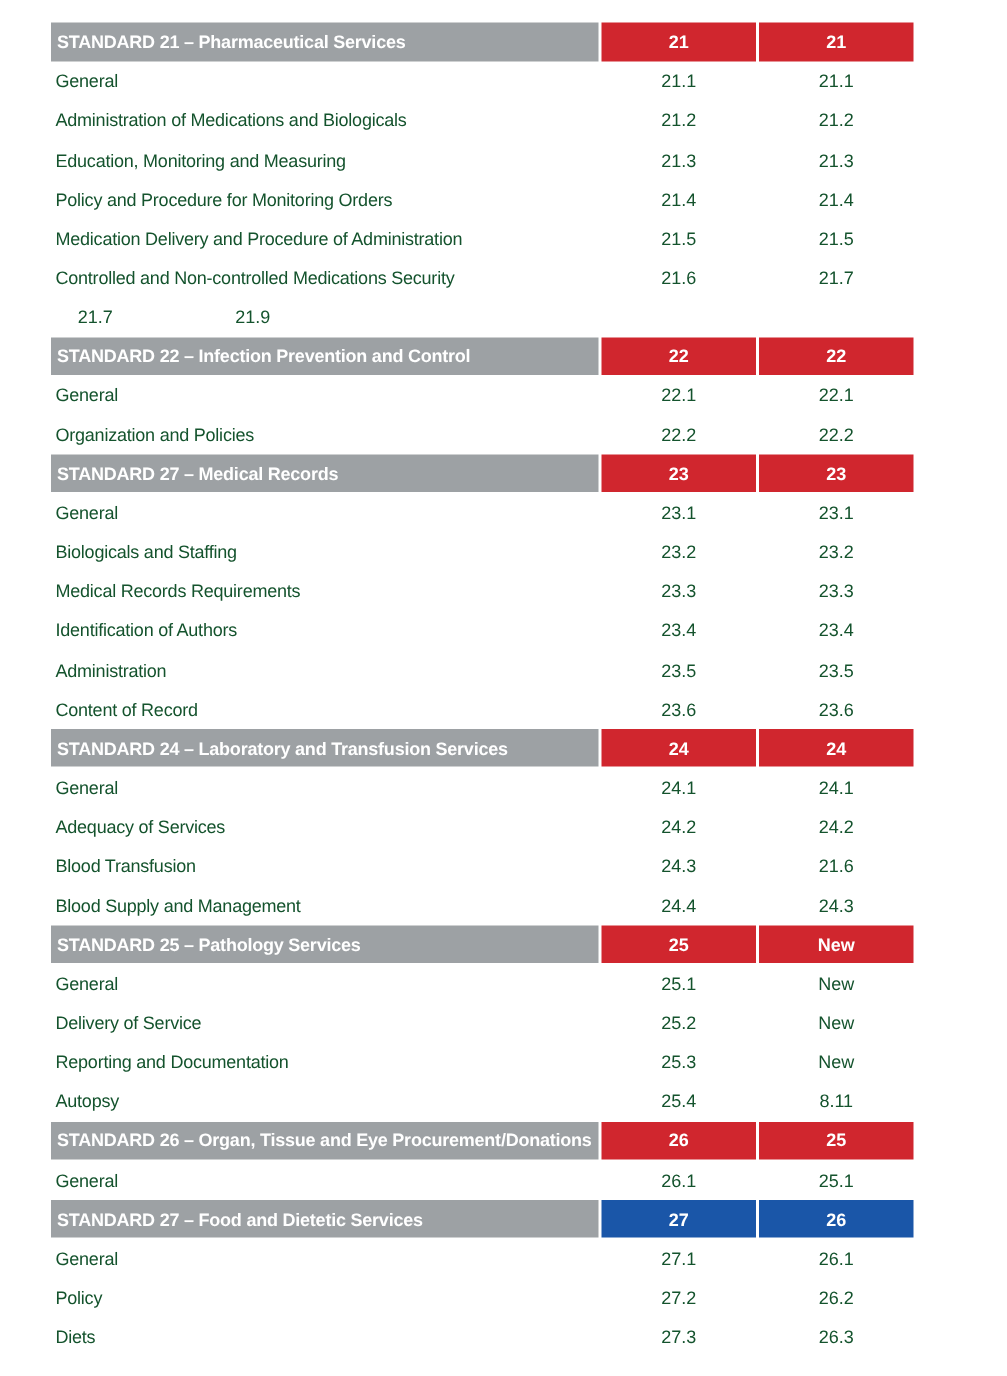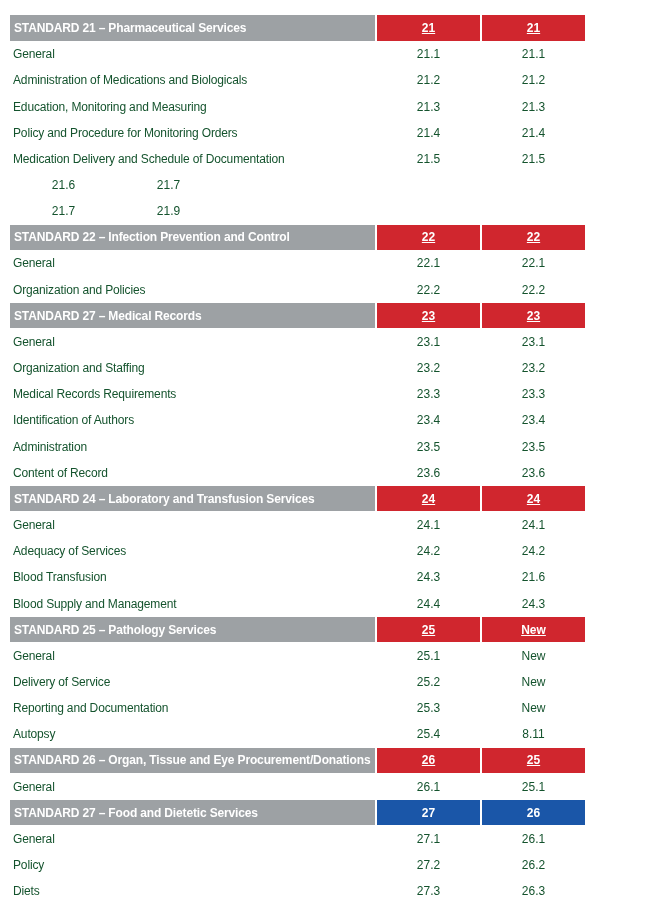--- a/index.html
+++ b/index.html
@@ -27,20 +27,21 @@
   }
   .cell {
     box-sizing: border-box;
   }
   .cell.label {
     width: 365px;
     padding-left: 3px;
     letter-spacing: -0.15px;
     white-space: nowrap;
     overflow: hidden;
+    margin-left: 24px;
   }
   .cell.num {
     width: 103px;
     margin-left: 2px;
     text-align: center;
   }
   
   .row.item {
     font-size: 12px;
     color: #14532d;
@@ -56,21 +57,20 @@
   }
   .row.header .cell.label {
     background: var(--gray, #9da1a4);
     padding-left: 4px;
   }
   .row.header .cell.num {
     justify-content: center;
   }
   .row.header.accent-red .cell.num {
     background: var(--red, #d0262e);
-    text-decoration: underline;
   }
   .row.header.accent-blue .cell.num {
     background: var(--blue, #1a56a8);
   }
 </style>
 </head>
 <body>
 
 <main>
   <div class="table">
@@ -93,25 +93,26 @@
         <div class="cell label">Education, Monitoring and Measuring</div>
         <div class="cell num">21.3</div>
         <div class="cell num">21.3</div>
       </div>
       <div class="row item">
         <div class="cell label">Policy and Procedure for Monitoring Orders</div>
         <div class="cell num">21.4</div>
         <div class="cell num">21.4</div>
       </div>
       <div class="row item">
-        <div class="cell label">Medication Delivery and Schedule of Documentation</div>
+        <div class="cell label">Medication Delivery and Procedure of Administration</div>
         <div class="cell num">21.5</div>
         <div class="cell num">21.5</div>
       </div>
       <div class="row item">
+        <div class="cell label">Controlled and Non-controlled Medications Security</div>
         <div class="cell num">21.6</div>
         <div class="cell num">21.7</div>
       </div>
       <div class="row item">
         <div class="cell num">21.7</div>
         <div class="cell num">21.9</div>
       </div>
       <div class="row header accent-red">
         <div class="cell label">STANDARD 22 – Infection Prevention and Control</div>
         <div class="cell num">22</div>
@@ -131,21 +132,21 @@
         <div class="cell label">STANDARD 27 – Medical Records</div>
         <div class="cell num">23</div>
         <div class="cell num">23</div>
       </div>
       <div class="row item">
         <div class="cell label">General</div>
         <div class="cell num">23.1</div>
         <div class="cell num">23.1</div>
       </div>
       <div class="row item">
-        <div class="cell label">Organization and Staffing</div>
+        <div class="cell label">Biologicals and Staffing</div>
         <div class="cell num">23.2</div>
         <div class="cell num">23.2</div>
       </div>
       <div class="row item">
         <div class="cell label">Medical Records Requirements</div>
         <div class="cell num">23.3</div>
         <div class="cell num">23.3</div>
       </div>
       <div class="row item">
         <div class="cell label">Identification of Authors</div>

